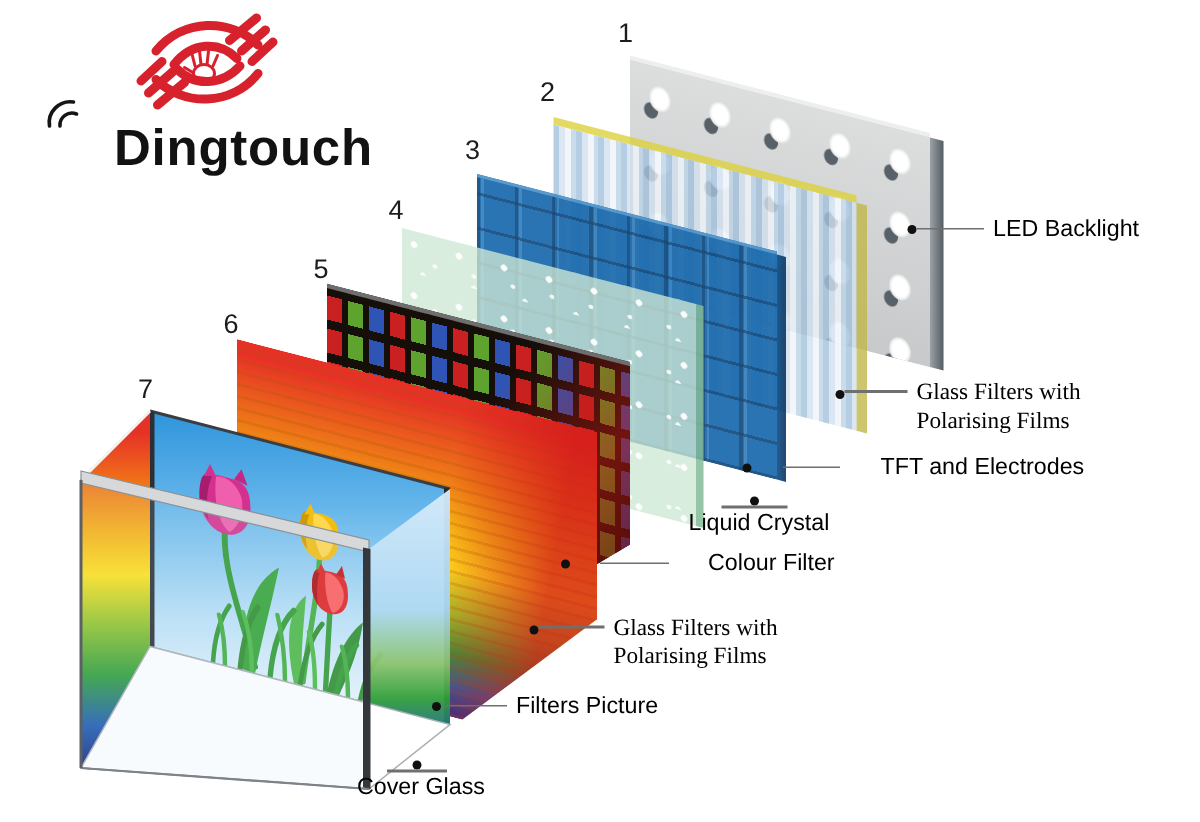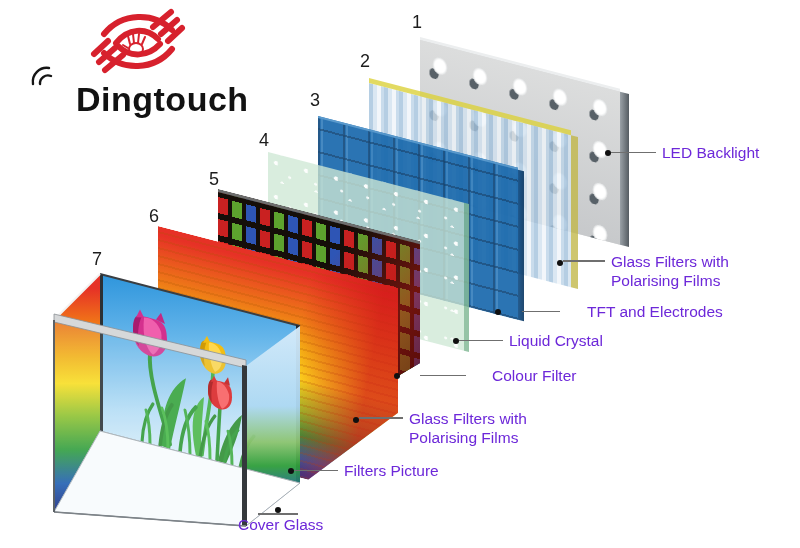--- a/index.html
+++ b/index.html
@@ -67,32 +67,32 @@
 
   .boxsvg{position:absolute;left:0;top:0;pointer-events:none;}
 
   
   .num{position:absolute;font-size:18px;color:#1c1c1c;}
   .n1{left:412px;top:12px;} .n2{left:360px;top:51px;} .n3{left:310px;top:90px;}
   .n4{left:259px;top:130px;} .n5{left:209px;top:169px;} .n6{left:149px;top:206px;}
   .n7{left:92px;top:249px;}
 
   
-  .co{position:absolute;display:flex;align-items:center;color:#6d28d9;font-size:15.5px;}
+  .co{position:absolute;display:flex;align-items:center;color:#000000;font-size:15.5px;}
   .co .dot{width:6px;height:6px;background:#101010;border-radius:50%;flex:0 0 auto;}
   .co .ln{height:1.5px;background:#6f6f6f;flex:0 0 auto;}
   .co .tx{margin-left:6px;line-height:19px;white-space:nowrap;}
   .co .tx span{display:block;}
-  .co.two{align-items:flex-start;}
+  .co.two{align-items:flex-start;font-family:Liberation Serif, serif;}
   .co.two .dot,.co.two .ln{margin-top:8px;}
   .c1{left:605px;top:143px;} .c1 .ln{width:45px;}
   .c2{left:557px;top:252px;} .c2 .ln{width:42px;}
   .c3{left:495px;top:302px;gap:21px;} .c3 .ln{width:38px;}
-  .c4{left:453px;top:331px;} .c4 .ln{width:44px;}
-  .c5{left:394px;top:366px;gap:20px;} .c5 .ln{width:46px;}
+  .c4{left:453px;top:331px;flex-direction:column;} .c4 .ln{width:44px;}
+  .c5{left:374px;top:366px;gap:20px;} .c5 .ln{width:46px;}
   .c6{left:353px;top:409px;} .c6 .ln{width:44px;}
   .c7{left:288px;top:461px;} .c7 .ln{width:44px;}
   .c8{left:232px;top:507px;flex-direction:column;} .c8 .ln{width:40px;}
 </style>
 </head>
 <body>
 
 <div class="stage">
 
   <svg class="logo-icon" width="104" height="72" viewBox="0 0 100 72">

